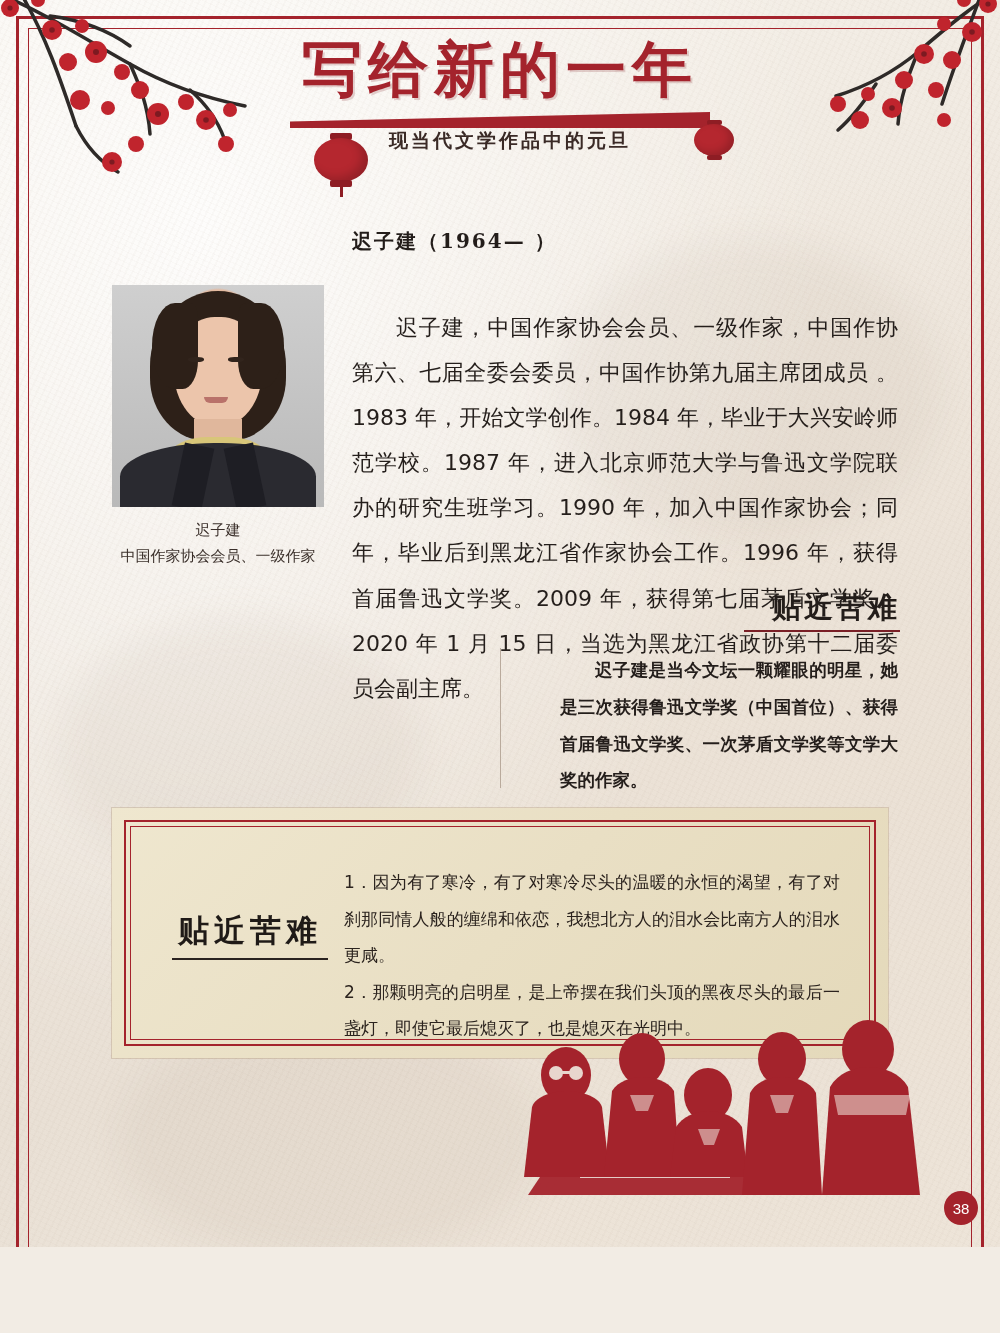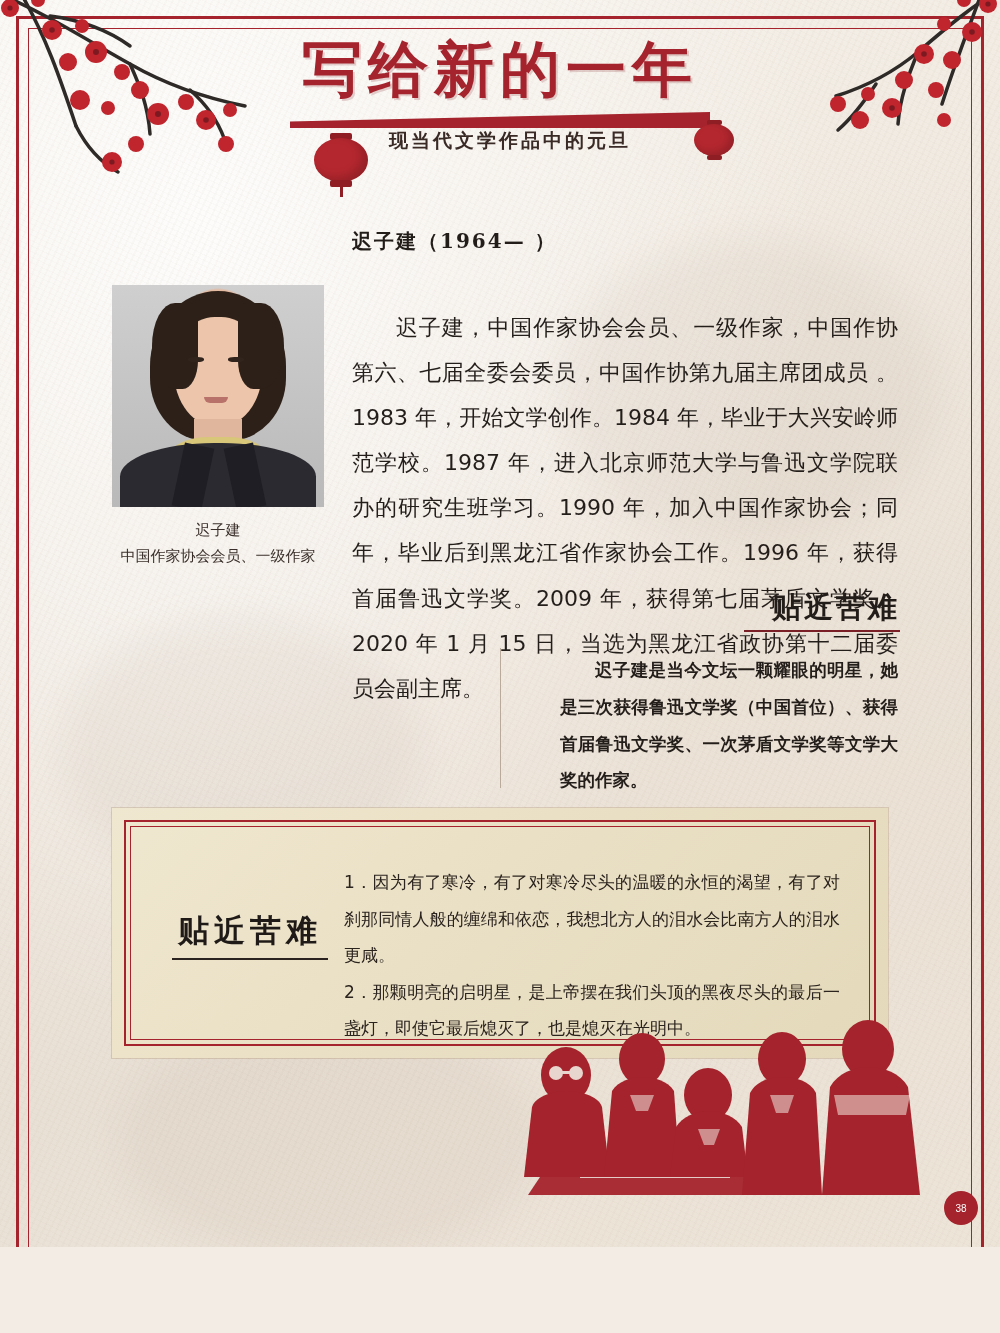--- a/index.html
+++ b/index.html
@@ -399,21 +399,21 @@
   
   .page-num {
     position: absolute;
     right: 22px;
     bottom: 22px;
     width: 34px;
     height: 34px;
     border-radius: 50%;
     background: #a4232c;
     color: #fff;
-    font-size: 10px;
+    font-size: 15px;
     display: flex;
     align-items: center;
     justify-content: center;
   }
 </style>
 </head>
 <body>
 
 <div class="page">
 

